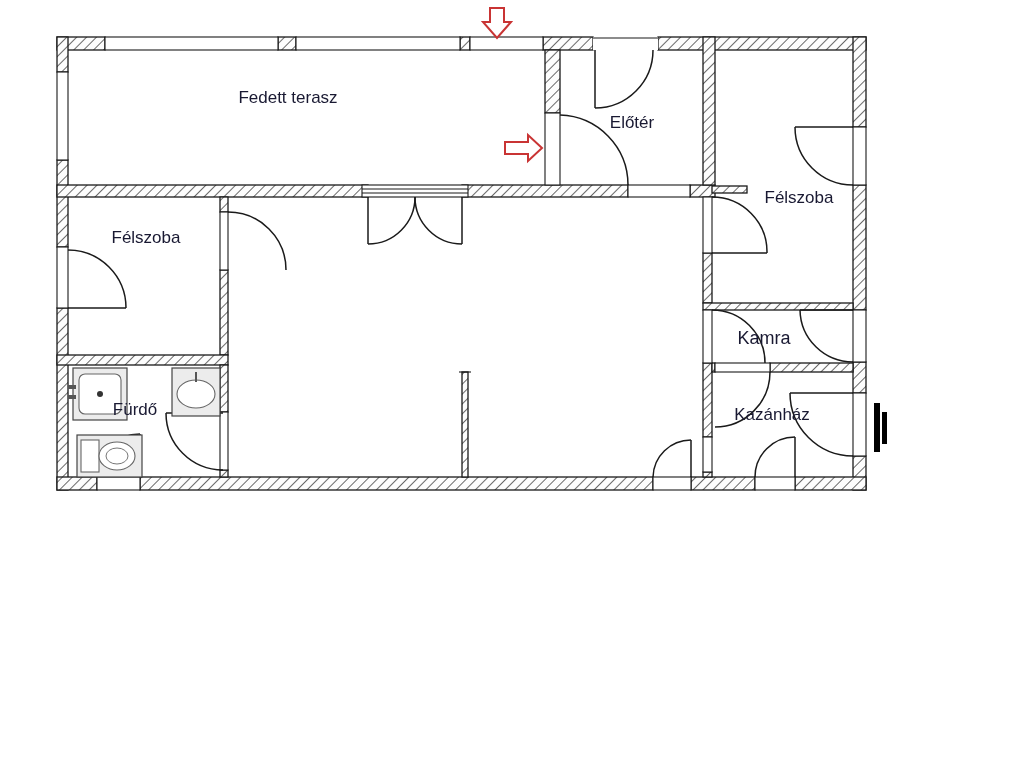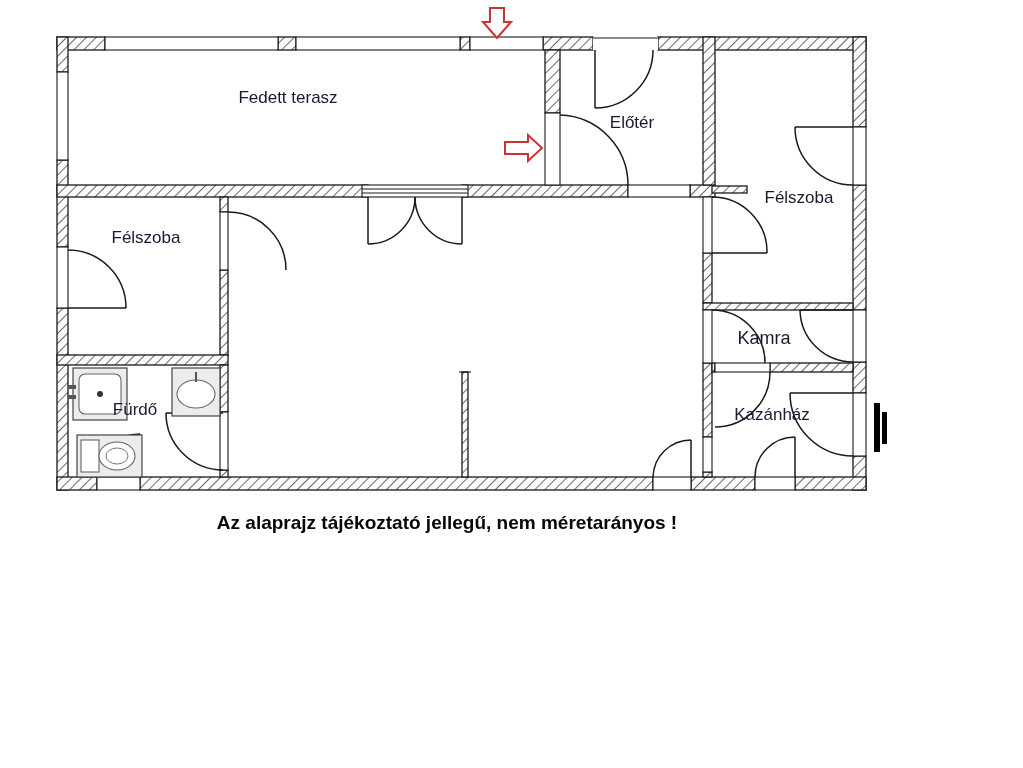--- a/index.html
+++ b/index.html
@@ -193,15 +193,14 @@
   </svg>
 
   <div class="room-label" style="left:288px;top:98px;">Fedett terasz</div>
   <div class="room-label" style="left:632px;top:123px;">Előtér</div>
   <div class="room-label" style="left:799px;top:198px;">Félszoba</div>
   <div class="room-label" style="left:146px;top:238px;">Félszoba</div>
   <div class="room-label" style="left:764px;top:338px;font-size:18px;">Kamra</div>
   <div class="room-label" style="left:772px;top:415px;">Kazánház</div>
   <div class="room-label" style="left:135px;top:410px;">Fürdő</div>
 
-  <div class="caption" style="left:447px;top:523px;">Az alaprajz tájékoztató jellegű, nem méretarányos !</div>
 
 </div>
 
 </body></html>

